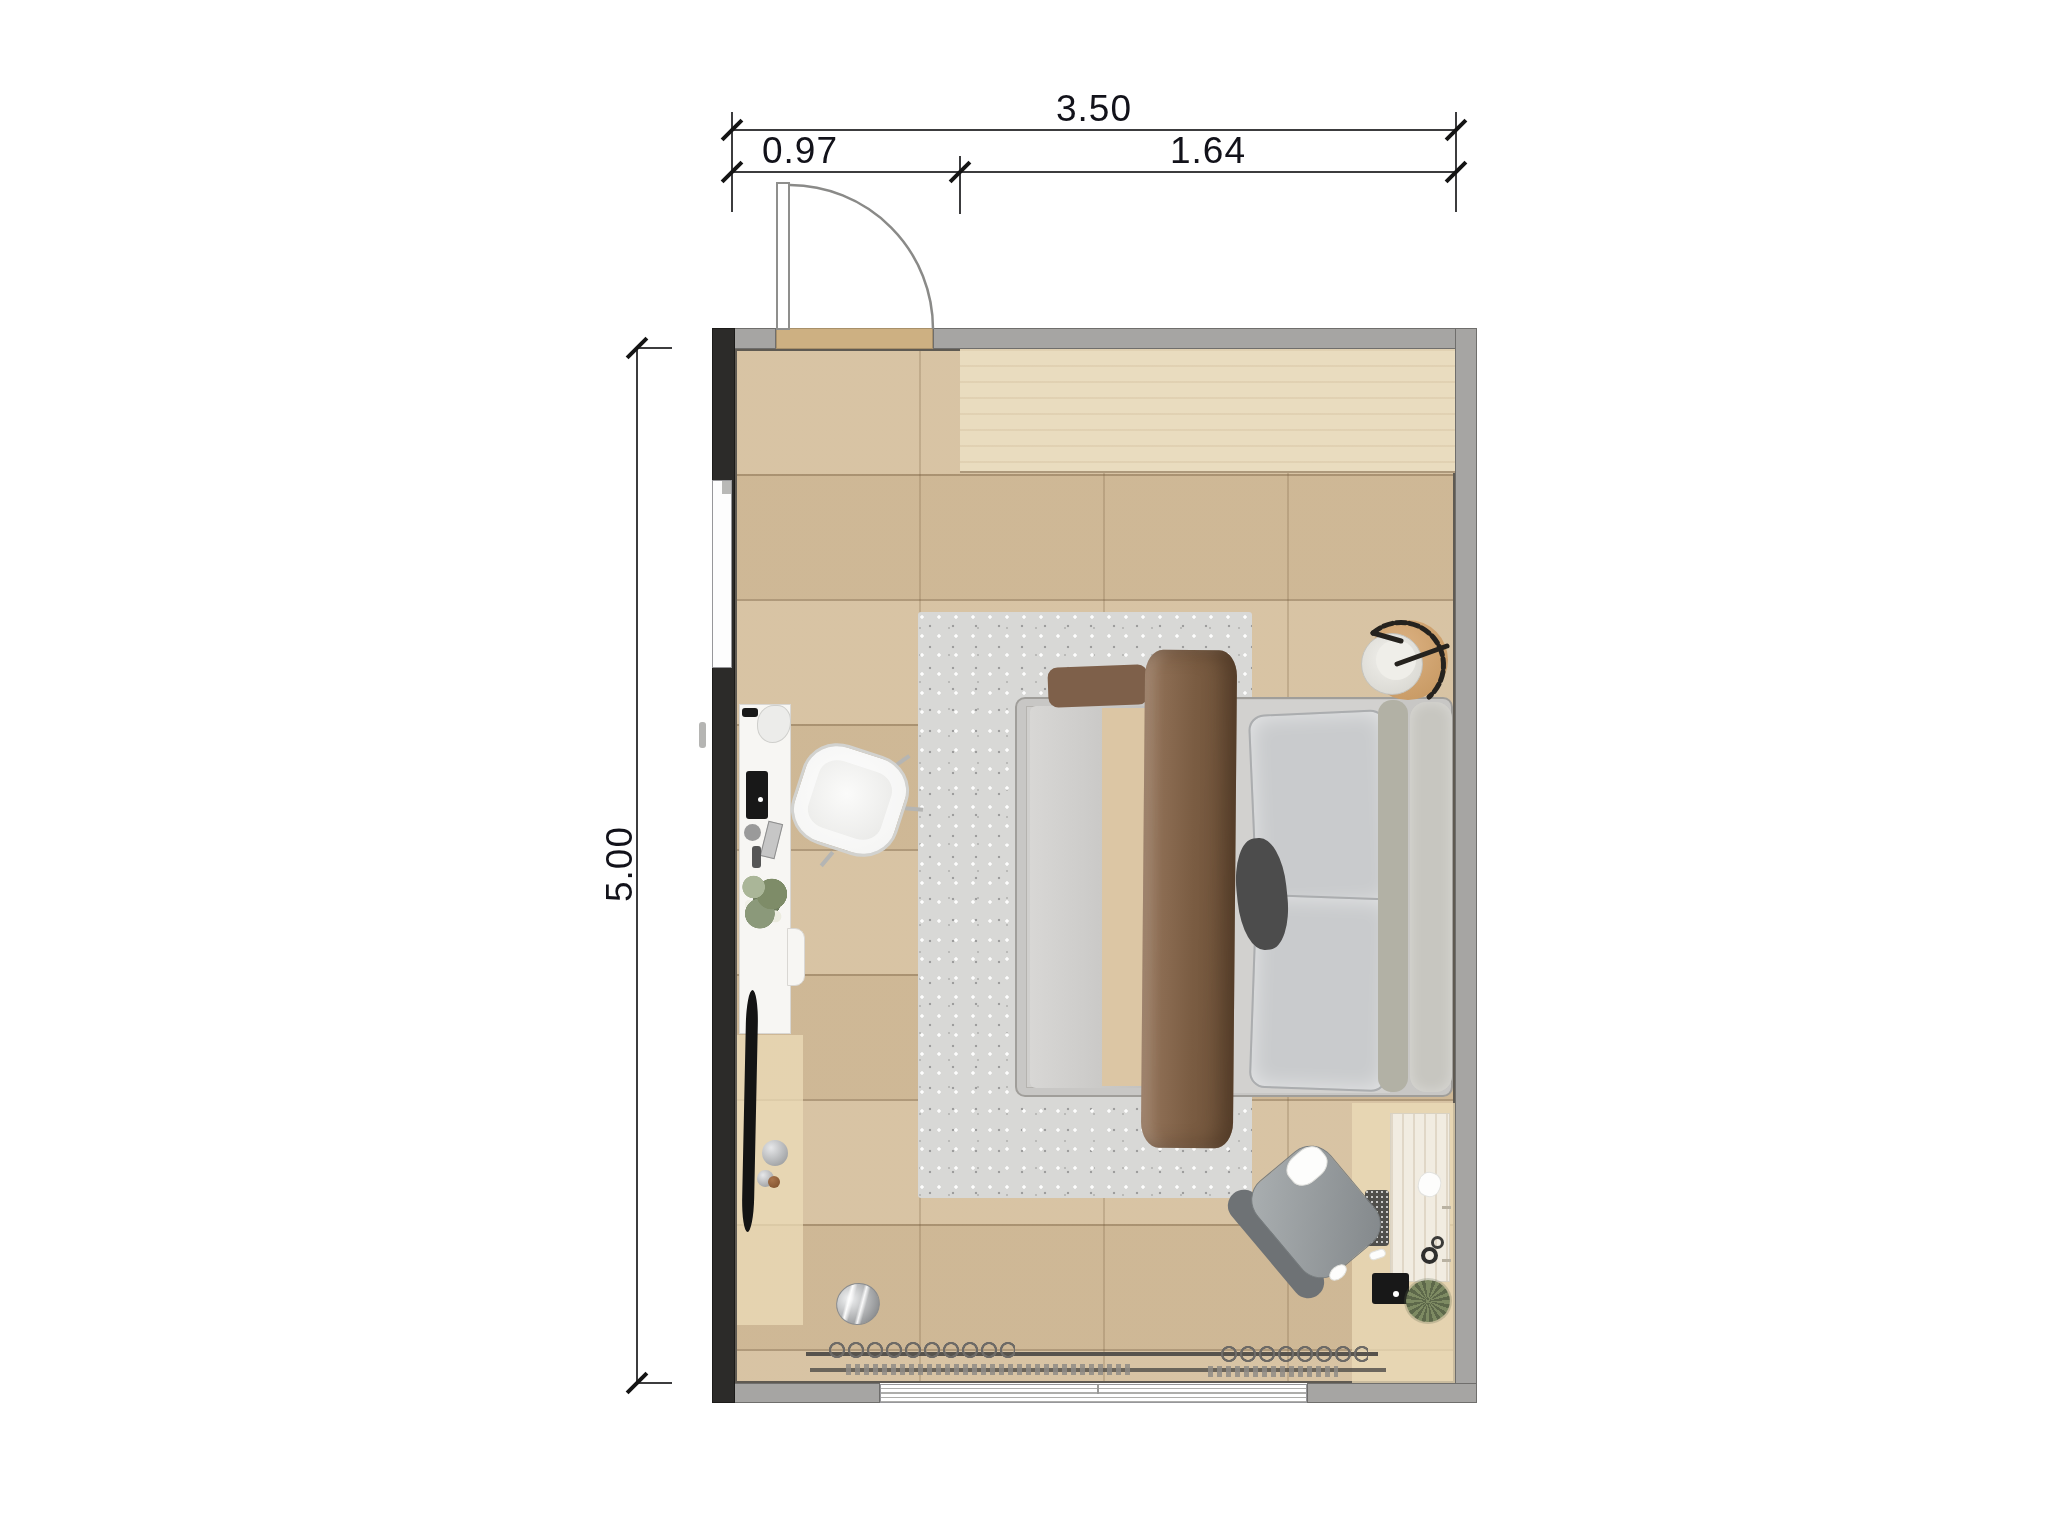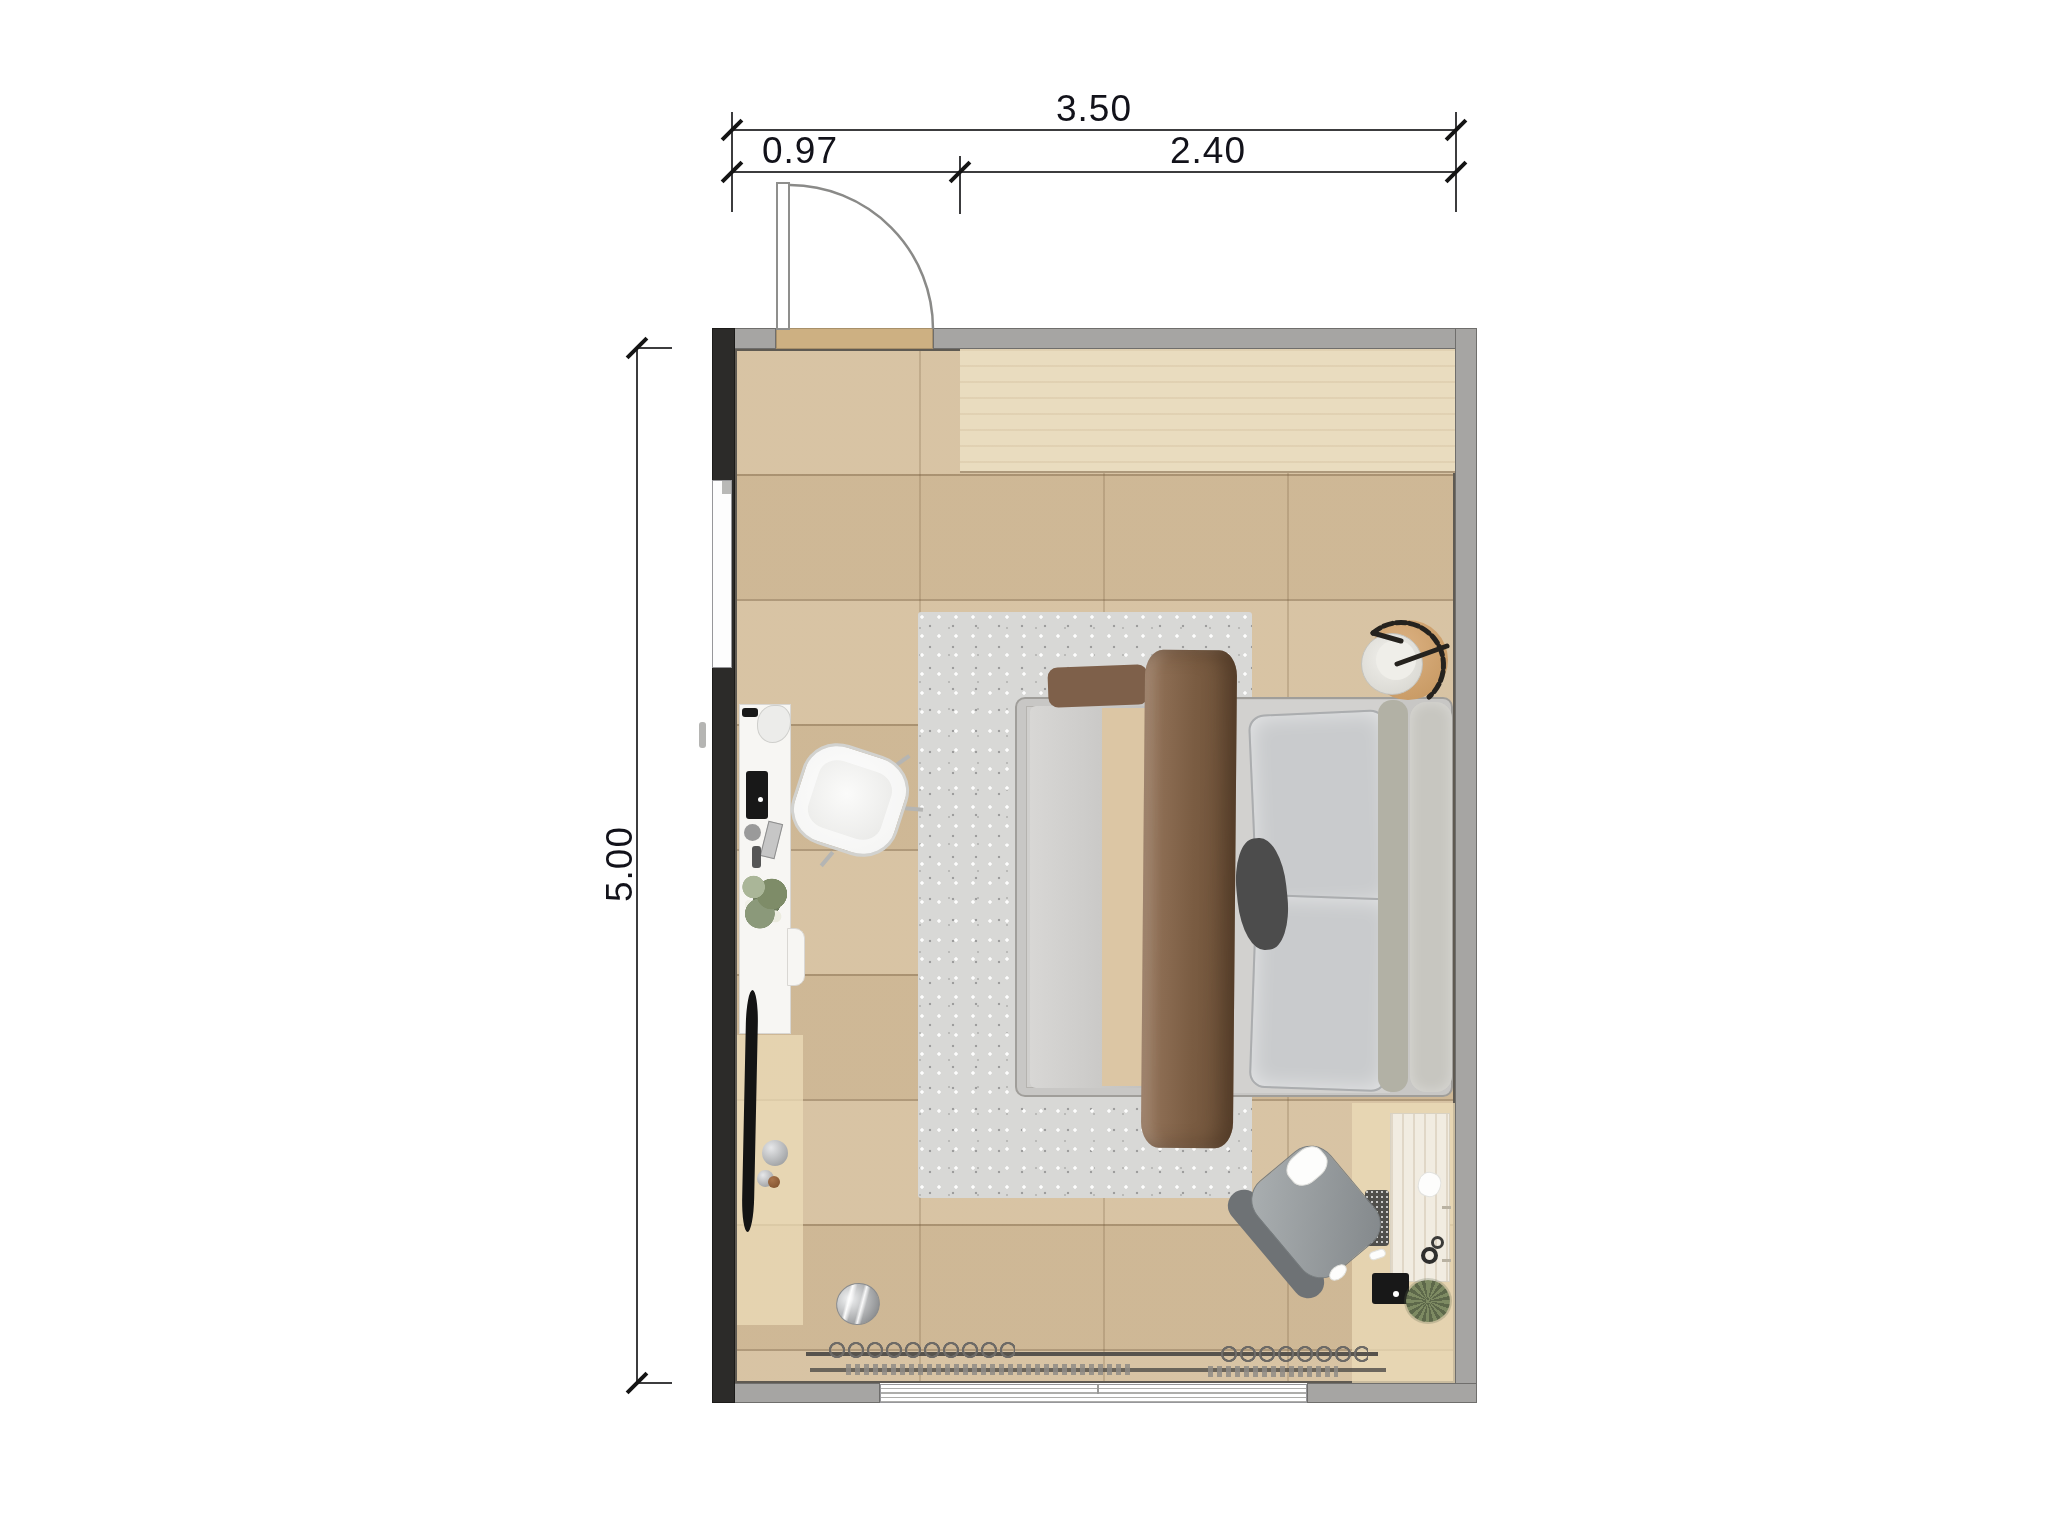--- a/index.html
+++ b/index.html
@@ -194,21 +194,21 @@
   <div class="abs tick" style="left:718px;top:128px;"></div>
   <div class="abs tick" style="left:1442px;top:128px;"></div>
   <div class="abs tick" style="left:718px;top:170px;"></div>
   <div class="abs tick" style="left:946px;top:170px;"></div>
   <div class="abs tick" style="left:1442px;top:170px;"></div>
   <div class="abs tick" style="left:623px;top:346px;"></div>
   <div class="abs tick" style="left:623px;top:1381px;"></div>
 
   <div class="abs dim-label" style="left:1014px;top:88px;width:160px;">3.50</div>
   <div class="abs dim-label" style="left:720px;top:130px;width:160px;">0.97</div>
-  <div class="abs dim-label" style="left:1128px;top:130px;width:160px;">2.40</div>
+  <div class="abs dim-label" style="left:1128px;top:130px;width:160px;">1.64</div>
   <div class="abs dim-label" style="left:540px;top:843px;width:160px;transform:rotate(-90deg);">5.00</div>
 
   <svg class="overlay" width="2048" height="1536" viewBox="0 0 2048 1536">
     <path d="M 790 185 A 144 144 0 0 1 933 329" fill="none" stroke="#8a8a88" stroke-width="2.5"></path>
     <path d="M 1373 633 A 42 42 0 1 1 1429 697" fill="none" stroke="#25221e" stroke-width="5" stroke-linecap="round" stroke-dasharray="9 4"></path>
     <path d="M 1397 664 L 1447 646" fill="none" stroke="#25221e" stroke-width="5" stroke-linecap="round"></path>
     <path d="M 1373 633 L 1401 641" fill="none" stroke="#25221e" stroke-width="5" stroke-linecap="round"></path>
   </svg>
 
 </div>

